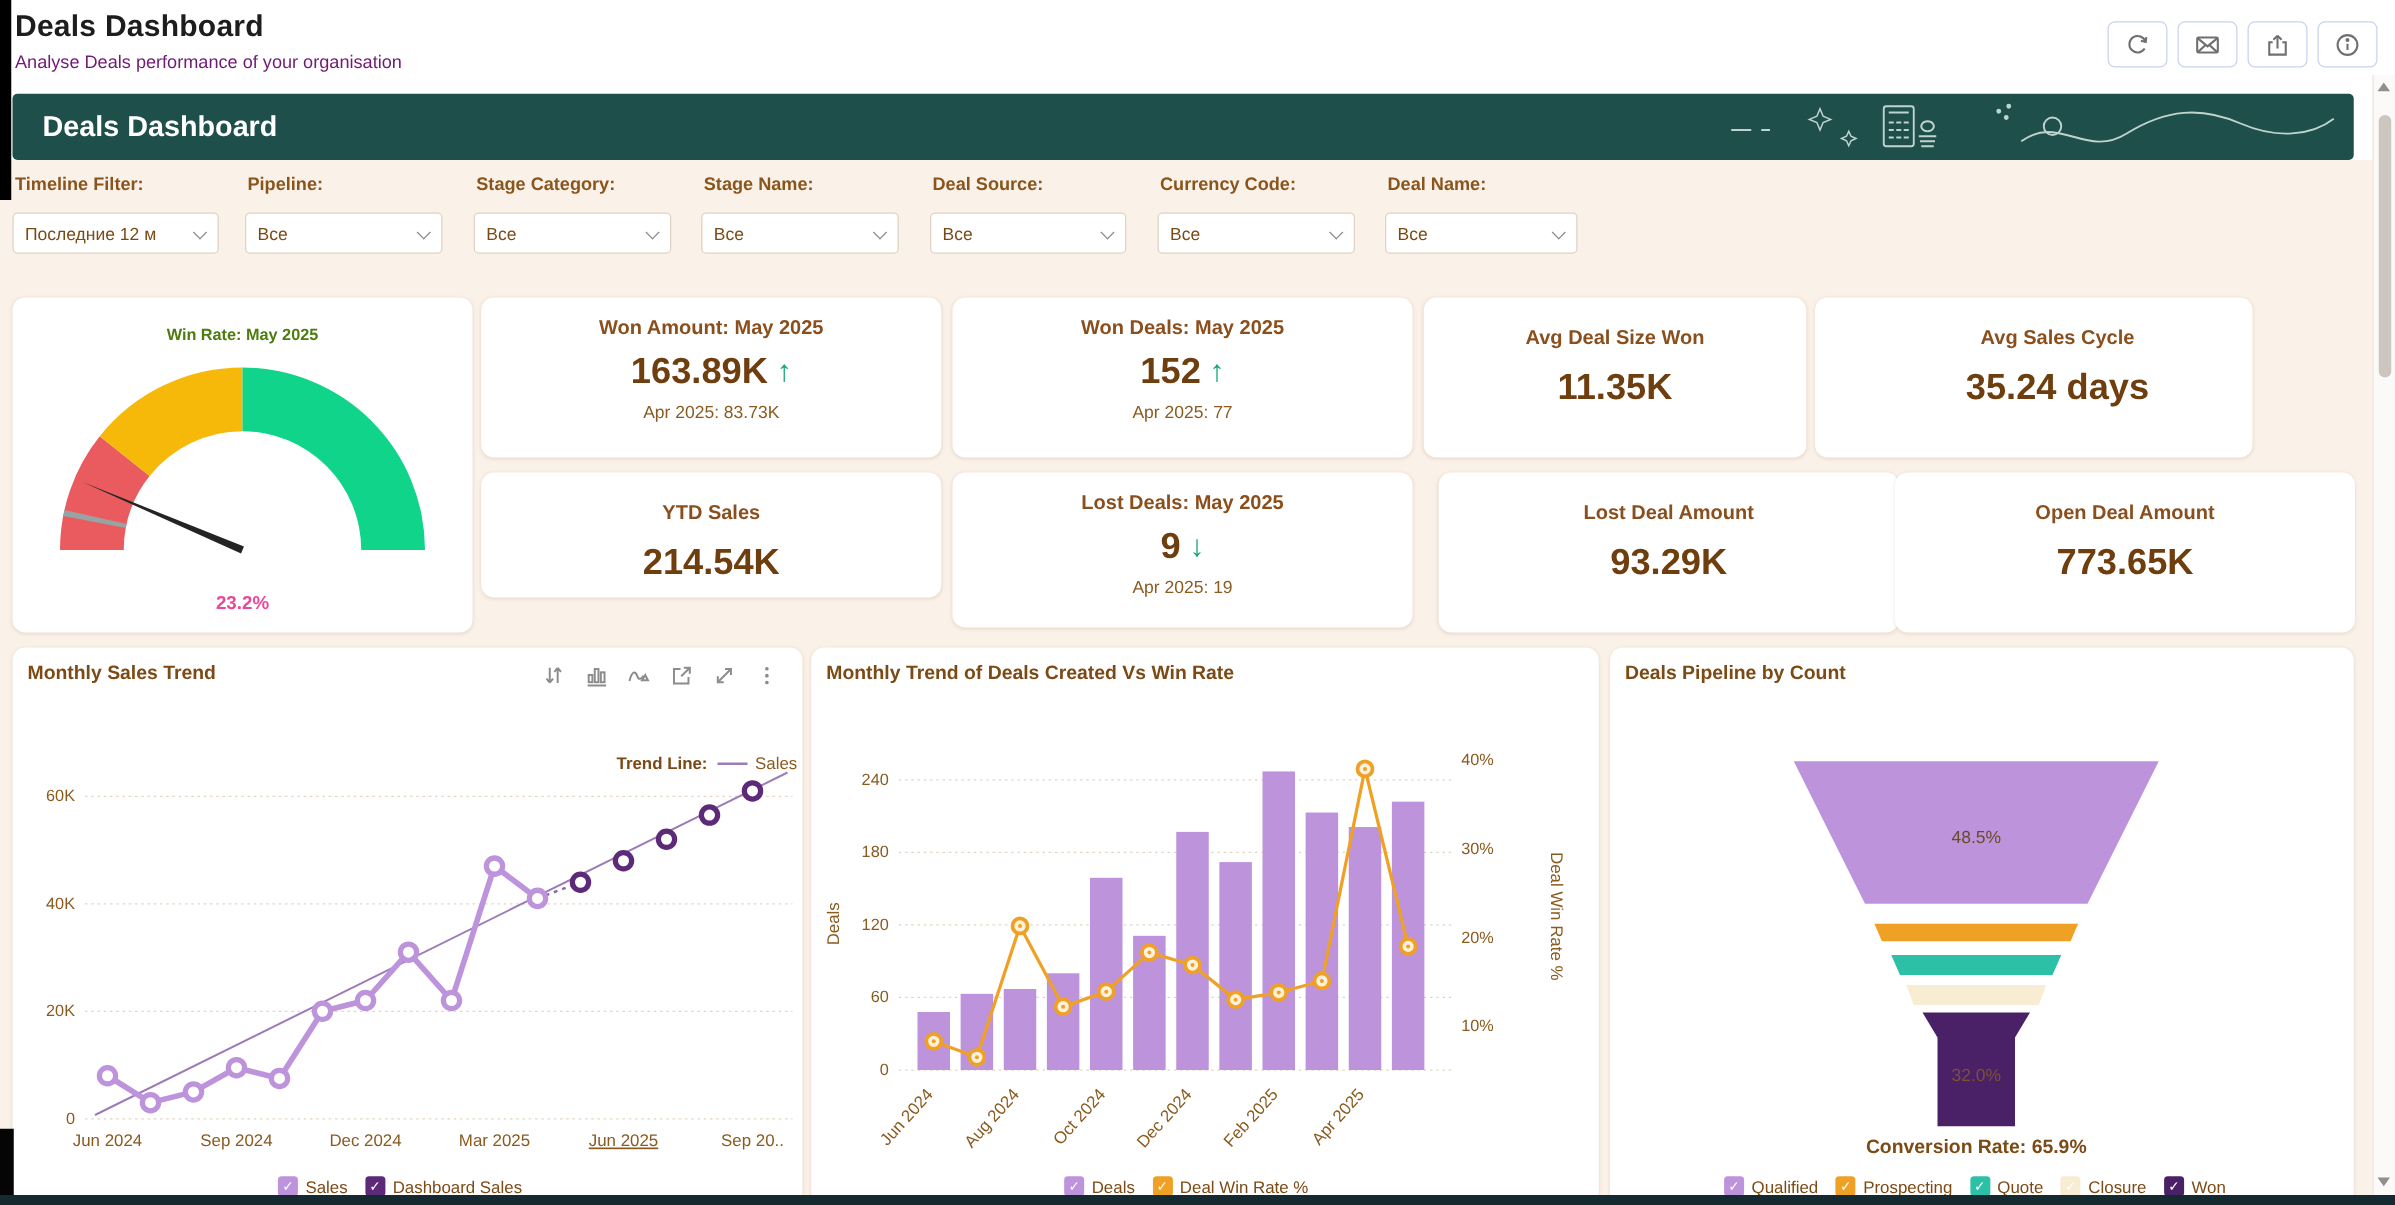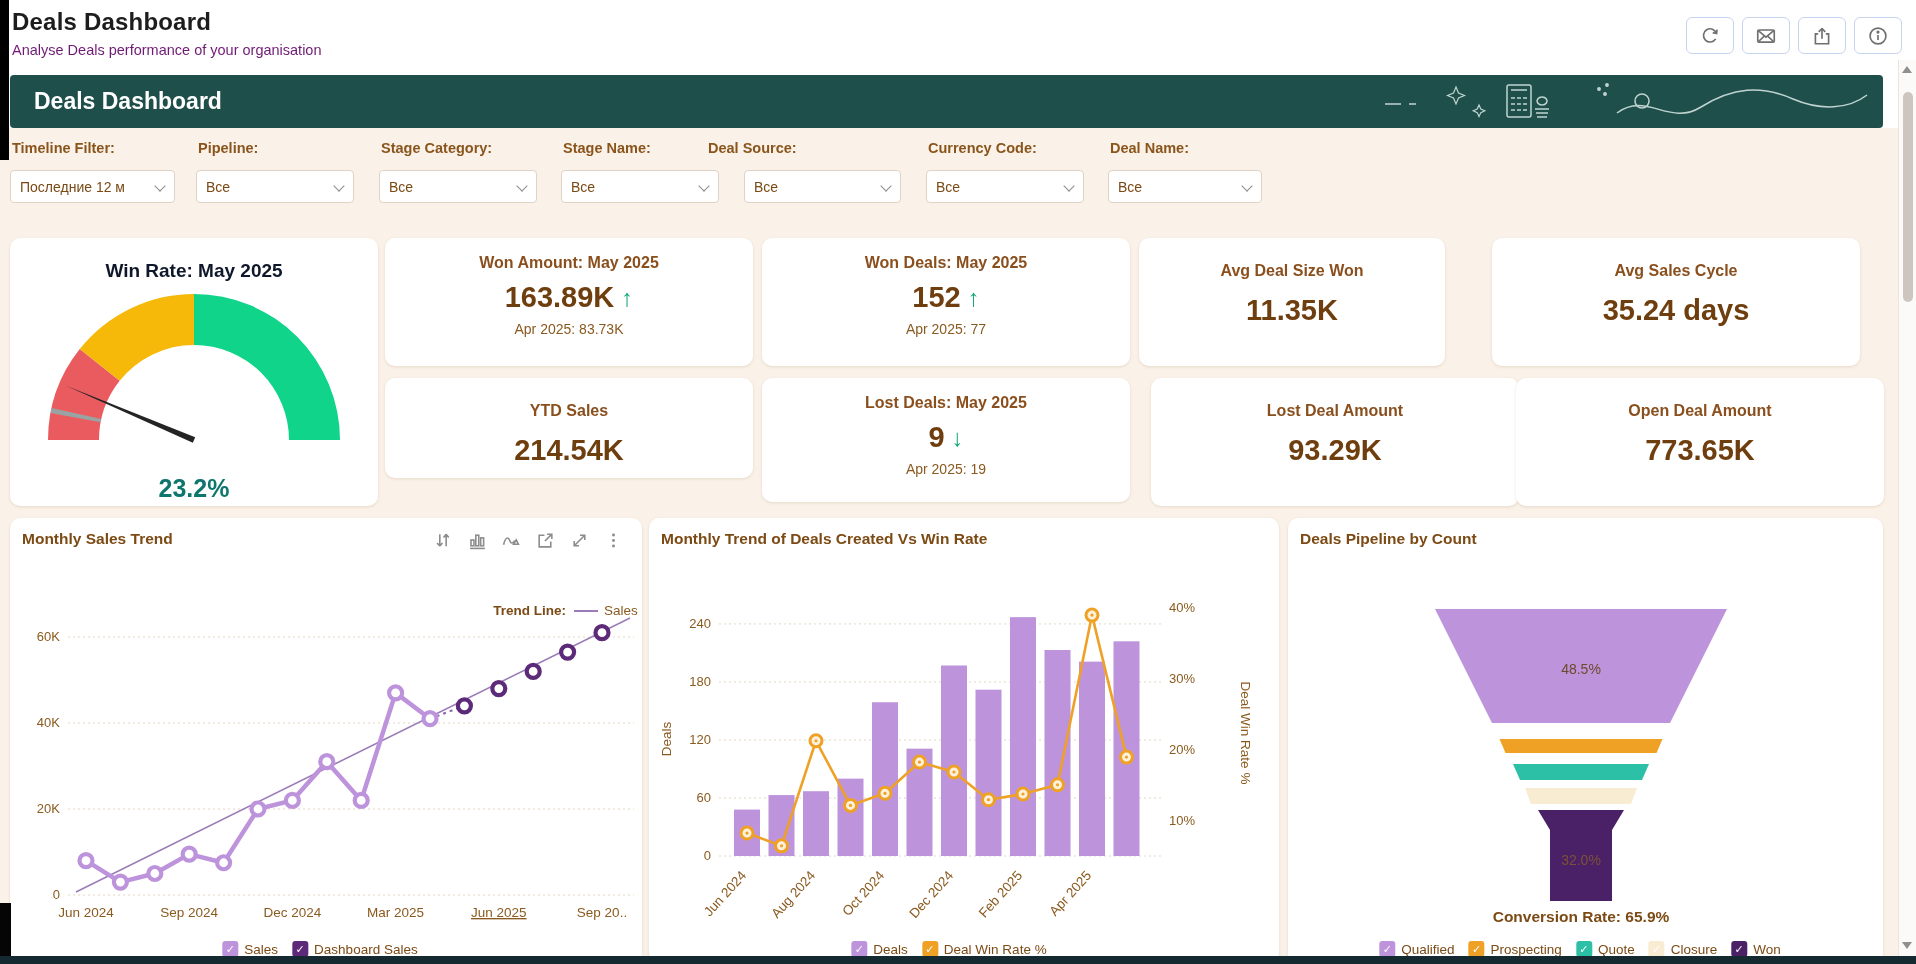--- a/index.html
+++ b/index.html
@@ -30,22 +30,22 @@
   
   .card{position:absolute;background:#fff;border-radius:10px;box-shadow:0 1px 3px rgba(150,110,70,.18);}
   .c-title{position:absolute;left:12px;top:12px;font-size:15.5px;font-weight:700;color:#7c4a14;}
   .kpi-title{text-align:center;font-size:16px;font-weight:700;color:#8a4f1d;margin-top:16px;}
   .kpi-value{display:flex;align-items:center;justify-content:center;margin-top:9px;
              font-size:29px;font-weight:800;color:#6f3e0e;}
   .kpi-value .arrow{font-size:24px;font-weight:700;color:#12a871;margin-left:7px;}
   .kpi-sub{text-align:center;font-size:14px;color:#8a5a20;margin-top:7px;}
   .kpi-plain .kpi-title{margin-top:24px;}
   .kpi-plain .kpi-value{margin-top:14px;}
-  #gauge-title{width:100%;text-align:center;top:22px;left:0;font-size:19px;font-weight:700;color:#0f172a;}
-  #gauge-value{width:100%;text-align:center;top:236px;left:0;font-size:25px;font-weight:800;color:#0f766e;}
+  #gauge-title{width:100%;text-align:center;top:22px;left:0;font-size:13px;font-weight:700;color:#4d7c0f;}
+  #gauge-value{width:100%;text-align:center;top:236px;left:0;font-size:15px;font-weight:800;color:#ec4899;}
   
   #c1-toolbar{position:absolute;top:12px;right:18px;display:flex;gap:13px;}
   .tico{width:21px;height:21px;cursor:pointer;display:flex;align-items:center;justify-content:center;}
   .tico svg{stroke:#8c8c8c;fill:none;stroke-width:1.5;}
   
   .legend{position:absolute;bottom:7px;display:flex;gap:14px;transform:translateX(-50%);white-space:nowrap;}
   .litem{display:flex;align-items:center;gap:6px;cursor:pointer;}
   .lbox{width:16px;height:16px;border-radius:3px;display:flex;align-items:center;justify-content:center;
         color:#fff;font-size:11px;}
   .llabel{font-size:13.5px;color:#7c4a14;}
@@ -120,21 +120,21 @@
 
   <div id="filters">
       <div class="flabel abs" style="left: 12px; top: 140px;">Timeline Filter:</div>
       <div class="fsel abs" style="left: 10px; top: 170px; width: 165px;"><select><option>Последние 12 м</option></select><span class="chev"></span></div>
       <div class="flabel abs" style="left: 198px; top: 140px;">Pipeline:</div>
       <div class="fsel abs" style="left: 196px; top: 170px; width: 158px;"><select><option>Все</option></select><span class="chev"></span></div>
       <div class="flabel abs" style="left: 381px; top: 140px;">Stage Category:</div>
       <div class="fsel abs" style="left: 379px; top: 170px; width: 158px;"><select><option>Все</option></select><span class="chev"></span></div>
       <div class="flabel abs" style="left: 563px; top: 140px;">Stage Name:</div>
       <div class="fsel abs" style="left: 561px; top: 170px; width: 158px;"><select><option>Все</option></select><span class="chev"></span></div>
-      <div class="flabel abs" style="left: 708px; top: 140px;">Deal Source:</div>
+      <div class="flabel abs" style="left: 746px; top: 140px;">Deal Source:</div>
       <div class="fsel abs" style="left: 744px; top: 170px; width: 157px;"><select><option>Все</option></select><span class="chev"></span></div>
       <div class="flabel abs" style="left: 928px; top: 140px;">Currency Code:</div>
       <div class="fsel abs" style="left: 926px; top: 170px; width: 158px;"><select><option>Все</option></select><span class="chev"></span></div>
       <div class="flabel abs" style="left: 1110px; top: 140px;">Deal Name:</div>
       <div class="fsel abs" style="left: 1108px; top: 170px; width: 154px;"><select><option>Все</option></select><span class="chev"></span></div>
     </div>
 
   <div class="card" id="gauge-card" style="left:10px;top:238px;width:368px;height:268px;">
     <div id="gauge-title" class="abs">Win Rate: May 2025</div>
     <svg id="gauge" style="position:absolute;left:34px;top:42px;" width="300" height="172" viewBox="0 0 300 172">
@@ -163,21 +163,21 @@
           <span class="arrow">↑</span>
         </div>
         <div class="kpi-sub">Apr 2025: 77</div>
       </div>
       <div class="card kpi-plain" style="left: 1139px; top: 238px; width: 306px; height: 128px;">
         <div class="kpi-title">Avg Deal Size Won</div>
         <div class="kpi-value">
           <span>11.35K</span>
         </div>
       </div>
-      <div class="card kpi-plain" style="left: 1492px; top: 238px; width: 368px; height: 128px;">
+      <div class="card kpi-plain" style="left: 1452px; top: 238px; width: 312px; height: 128px; padding-left: 38px;">
         <div class="kpi-title">Avg Sales Cycle</div>
         <div class="kpi-value">
           <span>35.24 days</span>
         </div>
       </div>
       <div class="card kpi-plain" style="left: 385px; top: 378px; width: 368px; height: 100px;">
         <div class="kpi-title">YTD Sales</div>
         <div class="kpi-value">
           <span>214.54K</span>
         </div>

